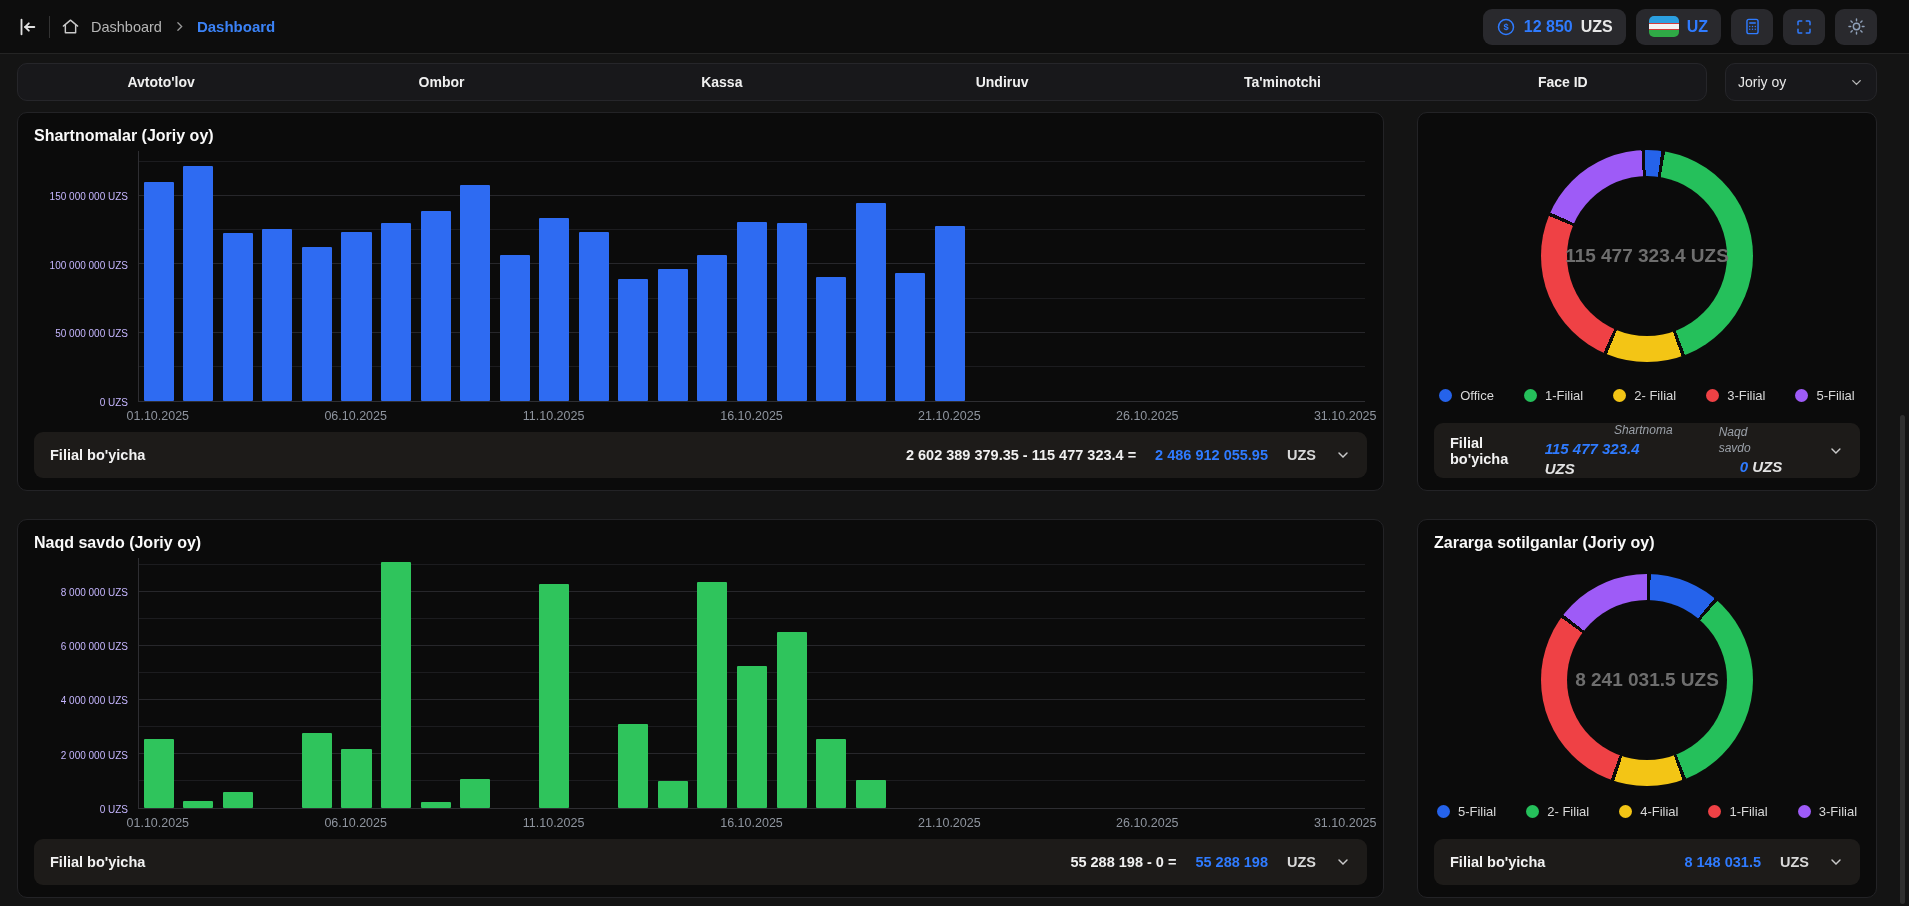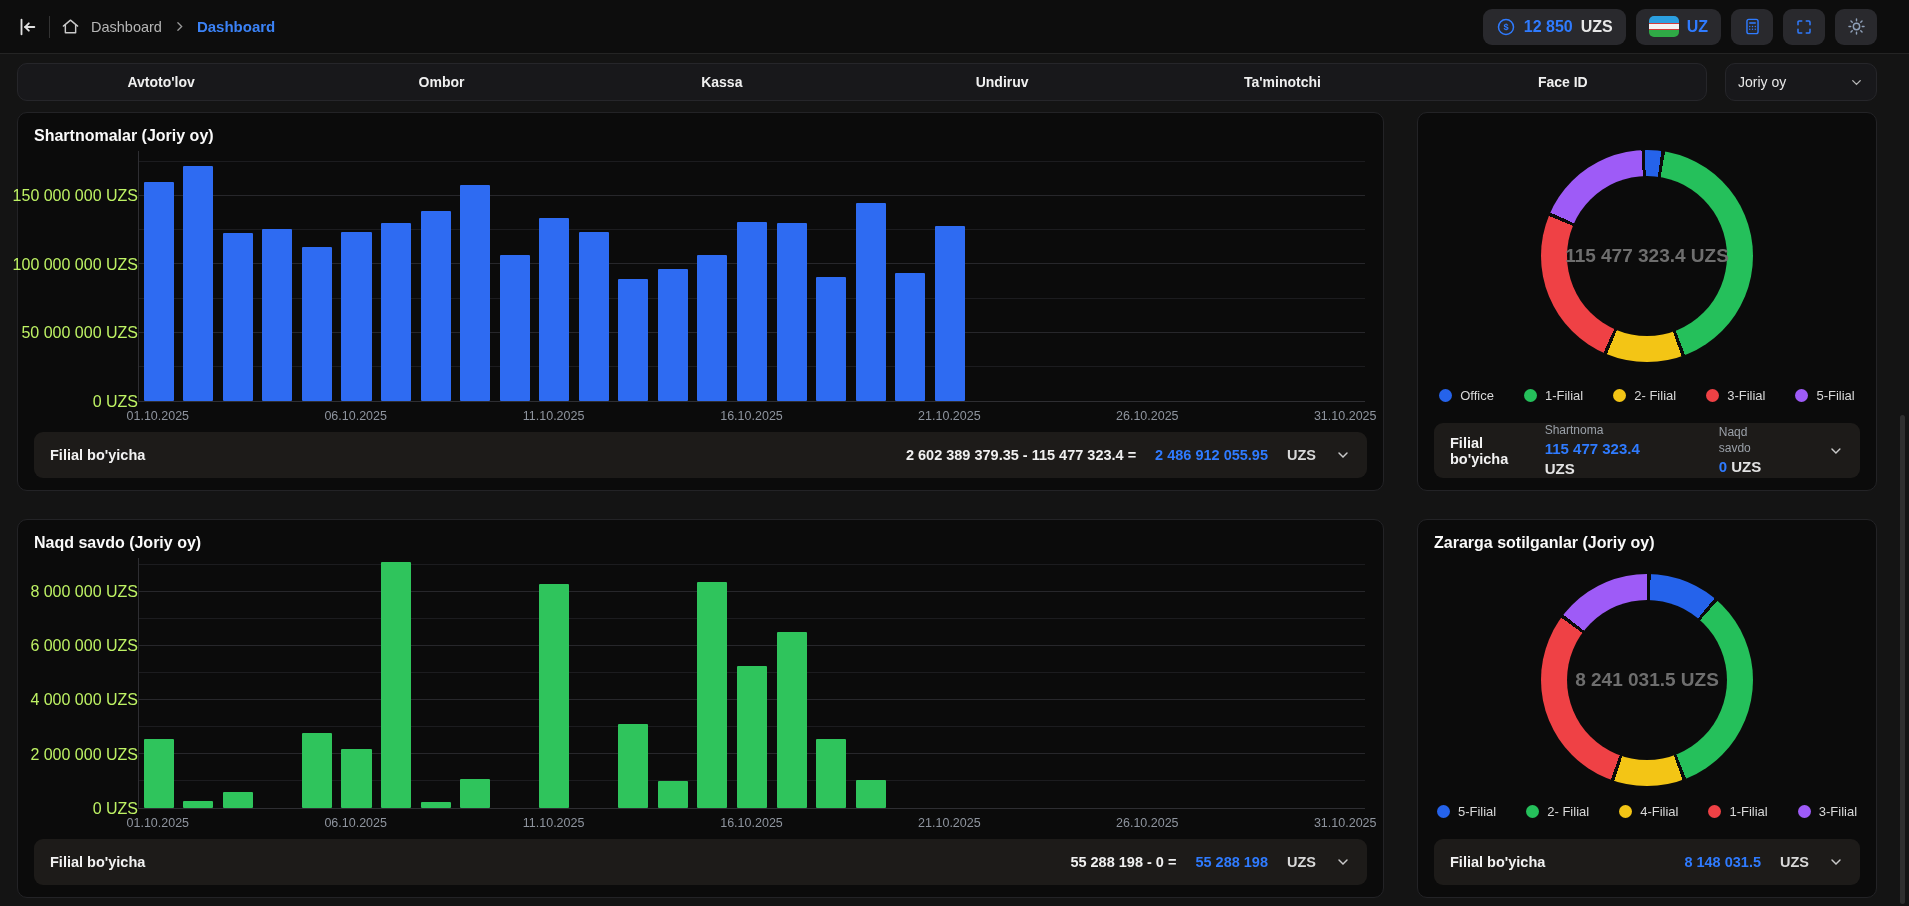--- a/index.html
+++ b/index.html
@@ -32,42 +32,42 @@
   .card{background:#0b0b0b;border:1px solid #232326;border-radius:10px;padding:12px 16px;box-sizing:border-box;display:flex;flex-direction:column;min-width:0;}
   .card h3{margin:2px 0 6px;font-size:16px;color:#fafafa;font-weight:bold;}
 
   
   .barchart{flex:1;display:grid;grid-template-columns:104px 1fr;grid-template-rows:1fr 22px;min-height:0;margin-right:2px;}
   .y-gutter{position:relative;grid-column:1;grid-row:1;}
   .plot{position:relative;grid-column:2;grid-row:1;border-left:1px solid #2e2e32;border-bottom:1px solid #2e2e32;}
   .x-labels{position:relative;grid-column:2;grid-row:2;}
   .gridline{position:absolute;left:0;right:0;height:1px;background:#1c1c1f;}
   .gridline.major{background:#27272b;}
-  .ytick{position:absolute;right:0;transform:translateY(50%);font-size:16px;color:#bef264;white-space:nowrap;}
+  .ytick{position:absolute;right:10px;transform:translateY(50%);font-size:10px;color:#c4b5fd;white-space:nowrap;}
   .bar{position:absolute;bottom:0;border-radius:1px;cursor:pointer;}
   .xtick{position:absolute;top:7px;transform:translateX(-50%);font-size:12.5px;color:#8e949e;white-space:nowrap;}
 
   
   .donut-wrap{flex:1;display:flex;align-items:center;justify-content:center;min-height:0;}
   .ring{width:212px;height:212px;border-radius:50%;position:relative;}
   .hole{position:absolute;inset:26px;background:#0b0b0b;border-radius:50%;display:flex;align-items:center;justify-content:center;}
   .center-label{font-size:19px;font-weight:bold;color:#6e6e6e;white-space:nowrap;}
   .legend{display:flex;justify-content:center;gap:30px;margin:2px 0 12px;}
   .legend-item{display:flex;align-items:center;gap:8px;cursor:pointer;}
   .dot{width:13px;height:13px;border-radius:50%;}
   .legend-label{font-size:13px;color:#d9d9d9;}
 
   
   .card-footer{background:#1d1b19;border-radius:9px;min-height:46px;display:flex;align-items:center;justify-content:space-between;padding:0 16px;margin-top:8px;cursor:pointer;}
   .f-label{font-weight:bold;font-size:14.5px;color:#f2f2f2;}
   .f-right{display:flex;align-items:center;gap:19px;font-weight:bold;font-size:14.5px;color:#f0f0f0;}
   .f-result{color:#2f7bff;}
   .f-unit{color:#d9d9d9;}
   .stats{display:flex;align-items:center;gap:46px;}
-  .stat{display:flex;flex-direction:column;align-items:flex-start;line-height:1.3;}
+  .stat{display:flex;flex-direction:column;align-items:flex-end;line-height:1.3;font-style:italic;}
   .stat-title{font-size:12px;color:#9aa0a8;}
   .stat-value-row{font-size:15px;font-weight:bold;}
   .stat-value{color:#2f7bff;}
   .stat-unit{color:#e3e3e3;}
 
   .scroll-thumb{position:absolute;right:4px;top:415px;width:5px;height:489px;background:#2f2f2f;border-radius:3px;}
 </style>
 </head>
 <body>
 

